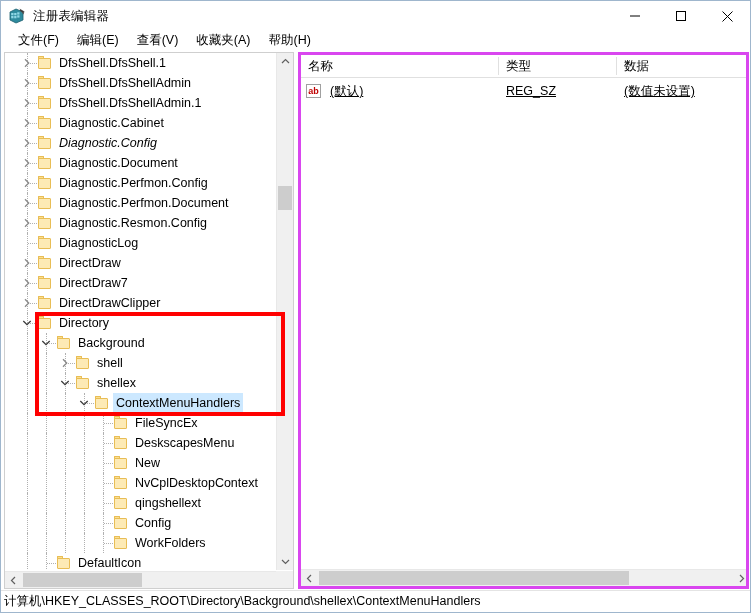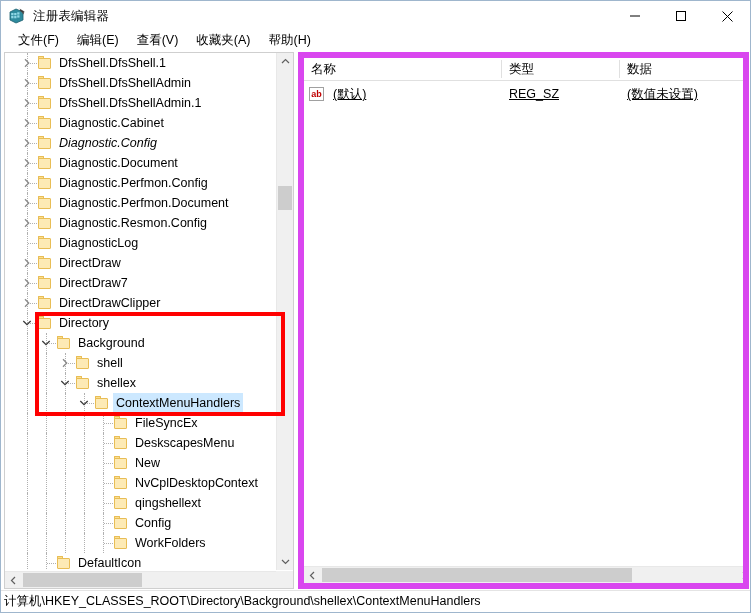--- a/index.html
+++ b/index.html
@@ -257,21 +257,21 @@
     background: #f0f0f0;
   }
 
   
   .list-pane {
     position: absolute;
     left: 294px; top: 0;
     width: 451px;
     height: 537px;
     box-sizing: border-box;
-    border: 6px solid #d946ef;
+    border: 3px solid #d946ef;
     background: #ffffff;
     overflow: hidden;
   }
   .lheader {
     position: absolute;
     left: 0; top: 0;
     width: 449px;
     height: 22px;
     background: #ffffff;
     border-bottom: 1px solid #e0e0e0;

